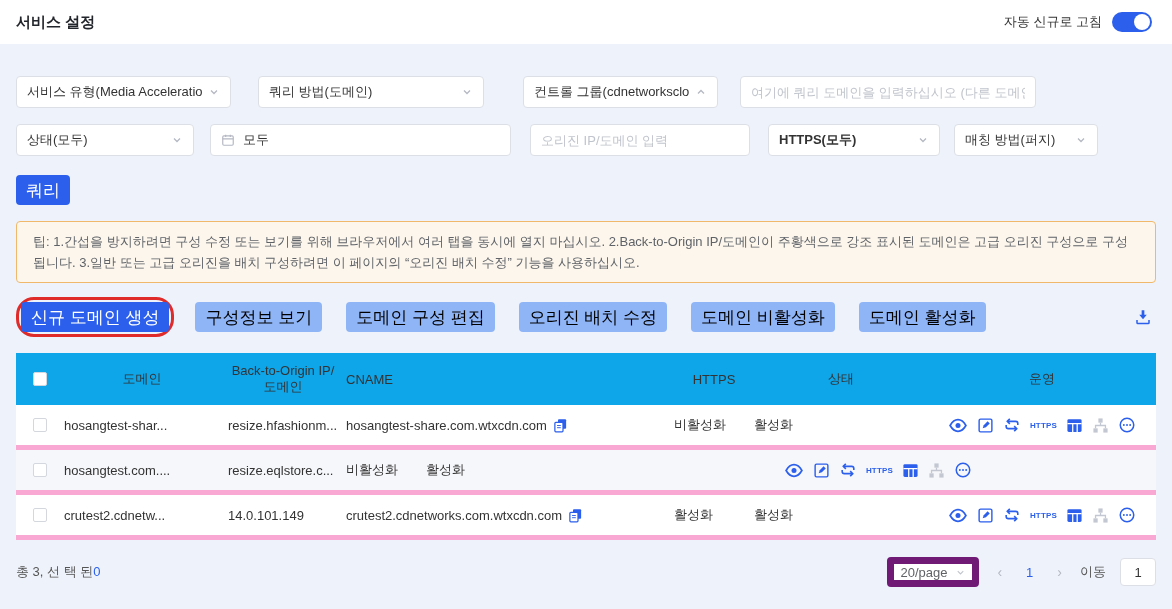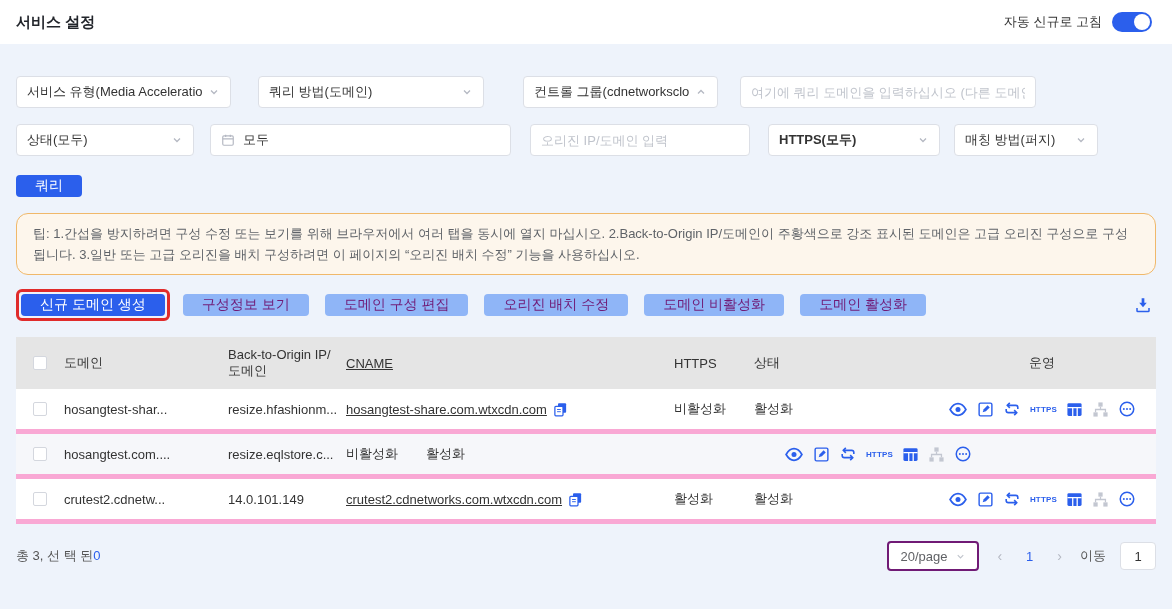--- a/index.html
+++ b/index.html
@@ -27,56 +27,56 @@
   .w-svc { width:215px; margin-right:27px; }
   .w-qm  { width:226px; margin-right:39px; }
   .w-cg  { width:195px; margin-right:22px; }
   .w-qd  { width:296px; }
   .w-st  { width:178px; margin-right:16px;align-items:center; }
   .w-dt  { width:301px; margin-right:19px; }
   .w-or  { width:220px; margin-right:18px; }
   .w-ht  { width:172px; margin-right:14px;font-weight:bold; }
   .w-mm  { width:144px; }
 
-  .btn { height:22px; border:none; border-radius:4px; font-size:14px; padding:0 19px; font-family:inherit; cursor:pointer; }
+  .btn { height:30px; border:none; border-radius:4px; font-size:17px; padding:0 10px; font-family:inherit; cursor:pointer; }
   .btn-primary { background:#2b5fec; color:#fff; }
-  .btn-light { background:#8fb5f7; color:#701a75; }
+  .btn-light { background:#8fb5f7; color:#000000;margin-left:8px; }
   .query-btn { margin-top:19px; }
 
-  .tip-box { margin-top:16px; background:#fdf6ec; border:1px solid #f0b86a; border-radius:12px; padding:9px 16px; color:#5f6368; line-height:21px; font-size:13px; }
+  .tip-box { margin-top:16px; background:#fdf6ec; border:1px solid #f0b86a; border-radius:4px; padding:9px 16px; color:#5f6368; line-height:21px; font-size:13px; }
 
   .actions-row { margin-top:14px; display:flex; align-items:center; }
-  .highlight-wrap { border:3px solid #e02b2b; border-radius:6px; padding:2px; margin-right:13px; }
+  .highlight-wrap { border:3px solid #e02b2b; border-radius:18px; padding:2px; margin-right:13px; }
   .actions-row .btn-light { margin-right:16px; }
   .download-btn { margin-left:auto; background:none; border:none; cursor:pointer; display:flex; padding:0 4px; }
 
   
   .table { margin-top:16px; background:#fff; }
   .t-row { display:flex; align-items:center; }
-  .t-head { background:#e5e5e5; height:52px; color:#333; }
+  .t-head { background:#0ea5e9; height:52px; color:#333;text-align:center; }
   .t-body-row { height:45px; border-bottom:5px solid #f9a8d4; }
   .t-body-row.alt { background:#f6f7fa; }
   .c-check { width:48px; display:flex; justify-content:center; }
   .c-domain { width:164px; padding-right:8px; }
   .c-origin { width:118px; padding-right:8px; }
-  .c-cname { width:328px; display:flex; align-items:center; gap:6px;text-decoration:underline; }
+  .c-cname { width:328px; display:flex; align-items:center; gap:6px; }
   .c-https { width:80px; }
   .c-status { width:174px; }
   .c-op { flex:1; display:flex; align-items:center; justify-content:center; gap:9px; }
   .t-head .c-op { justify-content:center; }
   .checkbox { width:14px; height:14px; border:1px solid #d4d7de; border-radius:2px; background:#fff; cursor:pointer; }
   .op-icon { display:flex; align-items:center; cursor:pointer; }
   .https-mini { font-size:8px; font-weight:bold; color:#2b5fec; letter-spacing:0.2px; }
   .copy-btn { display:flex; cursor:pointer; }
 
   
   .t-footer { margin-top:17px; display:flex; align-items:center; justify-content:space-between; color:#555; }
   .total-text b { font-weight:normal; color:#2b5fec; }
   .pager { display:flex; align-items:center; gap:14px; }
-  .page-size { width:92px; height:30px; background:#fff; border:2px solid #701a75; border-radius:4px; display:flex; align-items:center; justify-content:center; gap:8px; color:#606266; cursor:pointer; }
+  .page-size { width:92px; height:30px; background:#fff; border:7px solid #701a75; border-radius:4px; display:flex; align-items:center; justify-content:center; gap:8px; color:#606266; cursor:pointer; }
   .arrow { color:#b4b8c2; font-size:14px; cursor:pointer; padding:0 4px; }
   .cur-page { color:#2b5fec; padding:0 6px; }
   .goto-input { width:36px; height:28px; border:1px solid #dcdfe6; border-radius:4px; text-align:center; font-size:13px; font-family:inherit; color:#333; }
 </style>
 </head>
 <body>
 
 <div class="topbar">
   <div class="page-title">서비스 설정</div>
   <div class="auto-refresh">

